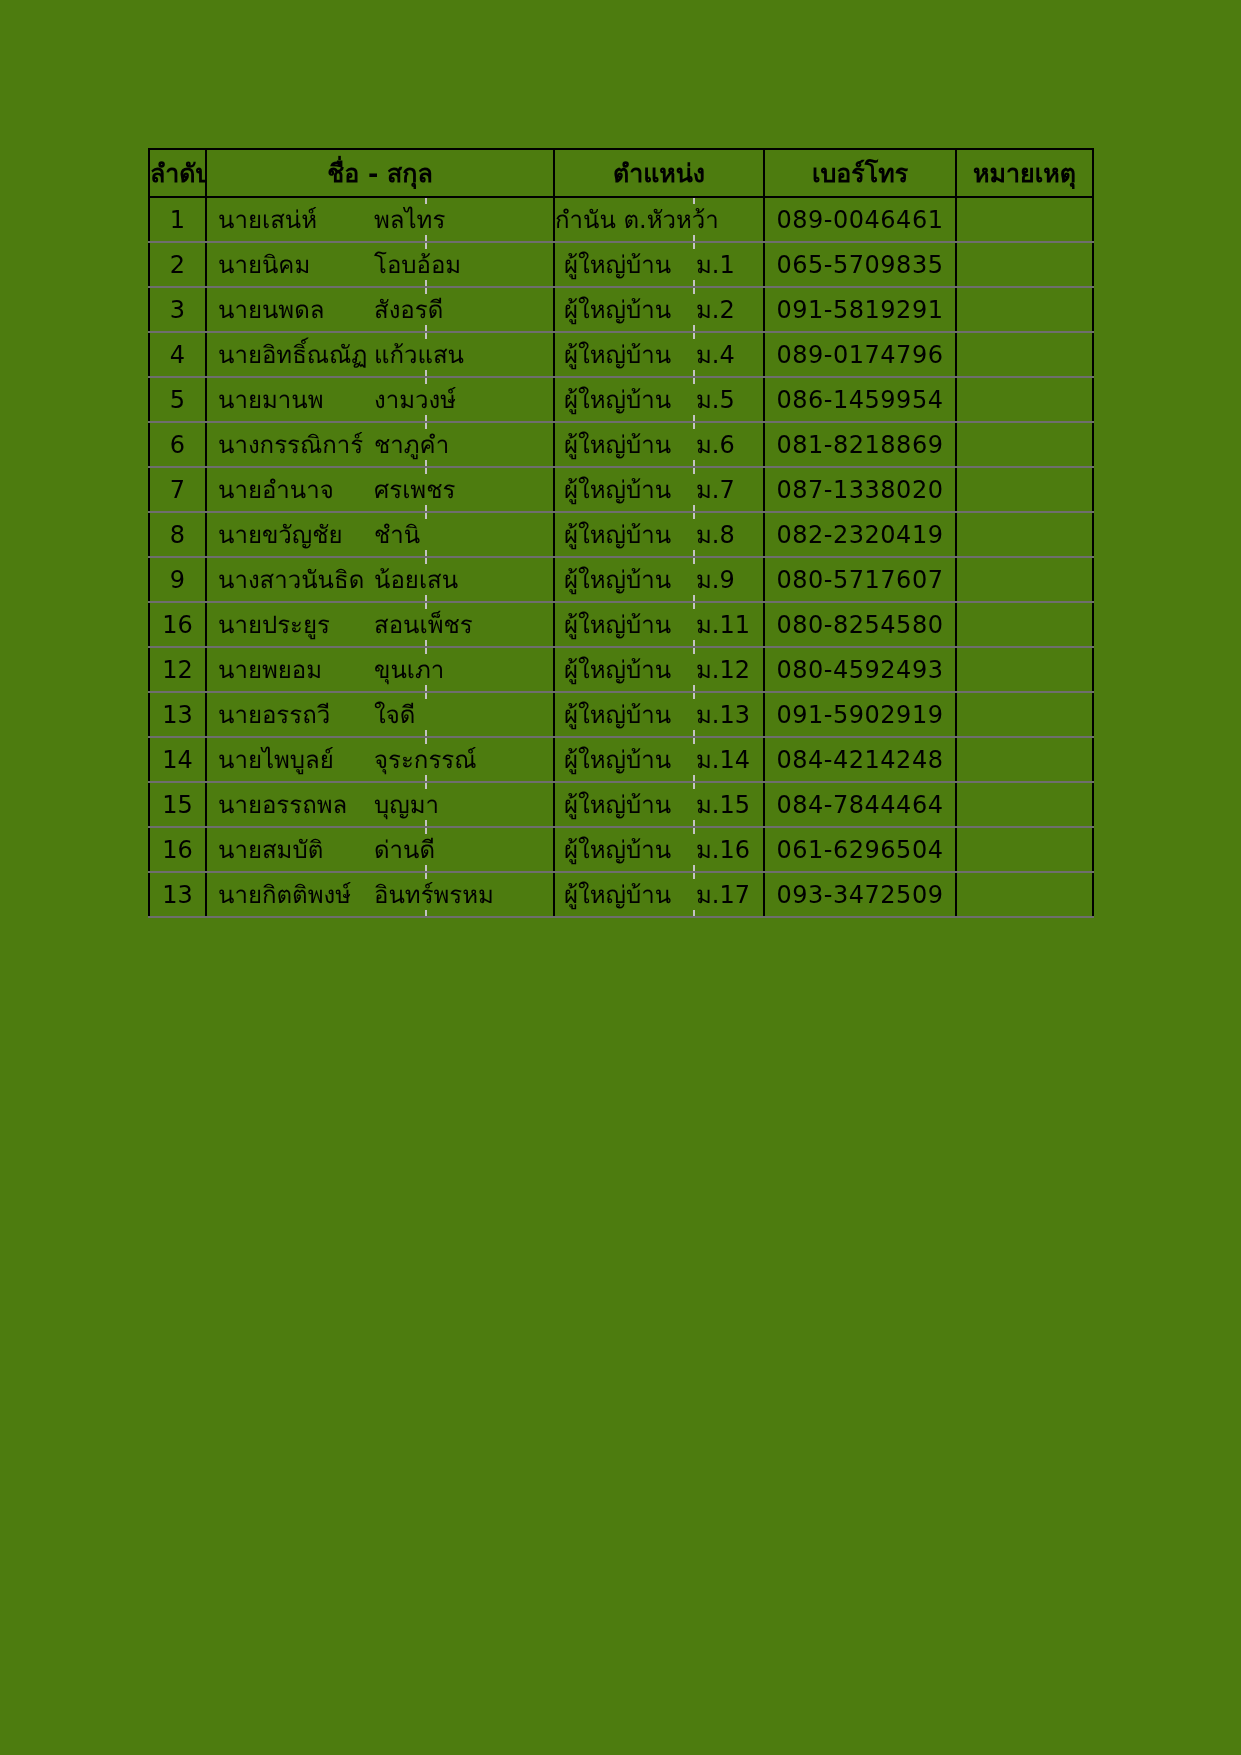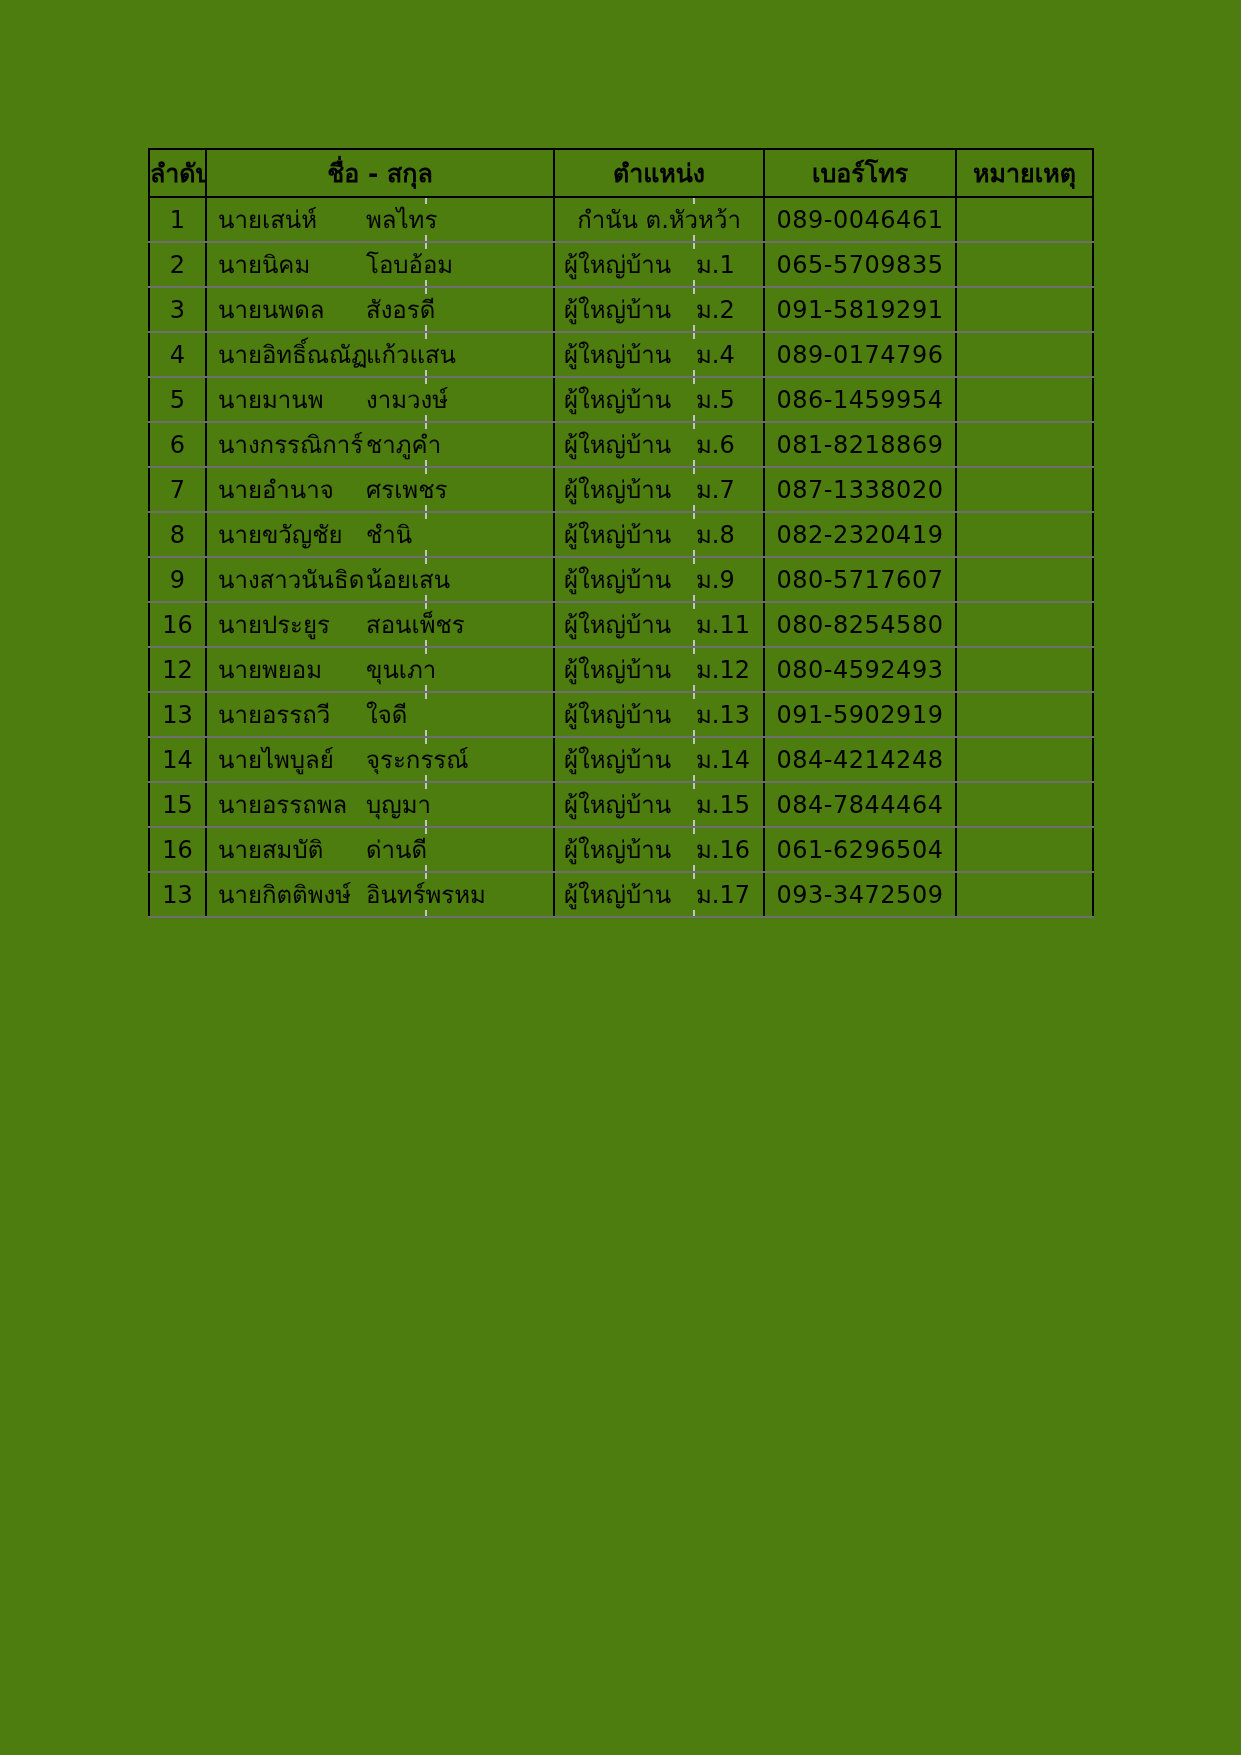--- a/index.html
+++ b/index.html
@@ -38,29 +38,29 @@
   td.c-no { text-align: center; }
   td.c-phone { text-align: center; letter-spacing: 0.5px; }
   td.c-note { }
 
   td.c-name, td.c-pos { position: relative; }
 
   .namewrap, .poswrap {
     display: flex; align-items: center;
     height: 100%; width: 100%;
   }
-  .namewrap { padding-left: 11px; }
+  .namewrap { padding-left: 11px; gap: 8px; }
   .fname { flex: 0 0 148px; overflow: hidden; }
   .lname { flex: 1; overflow: hidden; }
 
   .poswrap { padding-left: 9px; }
   .pos { flex: 0 0 132px; overflow: hidden; }
   .village { flex: 1; overflow: hidden; }
 
-  .poswrap.centered { padding-left: 0; justify-content: center; }
+  .poswrap.centered { padding-left: 0; }
   .poswrap.centered .pos { flex: 0 0 auto; }
 
   
   td.c-name::before, td.c-name::after,
   td.c-pos::before, td.c-pos::after {
     content: ""; position: absolute; width: 2px; height: 6px; background: #c3c3c3;
   }
   td.c-name::before { left: 218px; top: 0; }
   td.c-name::after  { left: 218px; bottom: 0; }
   td.c-pos::before  { left: 138px; top: 0; }

